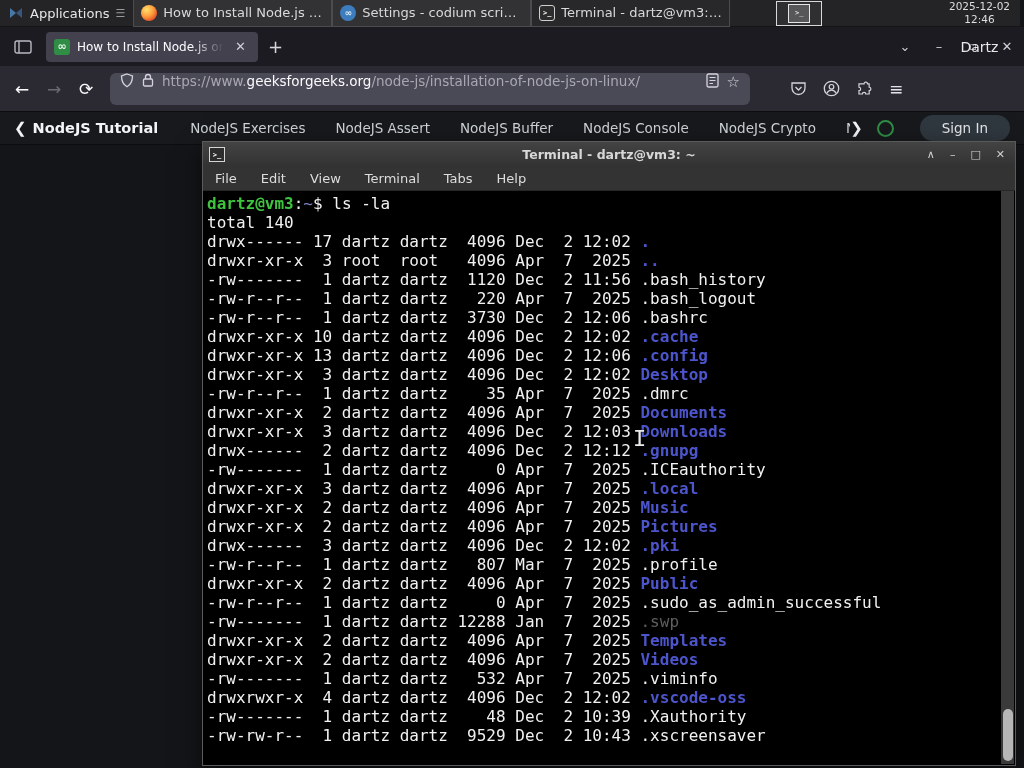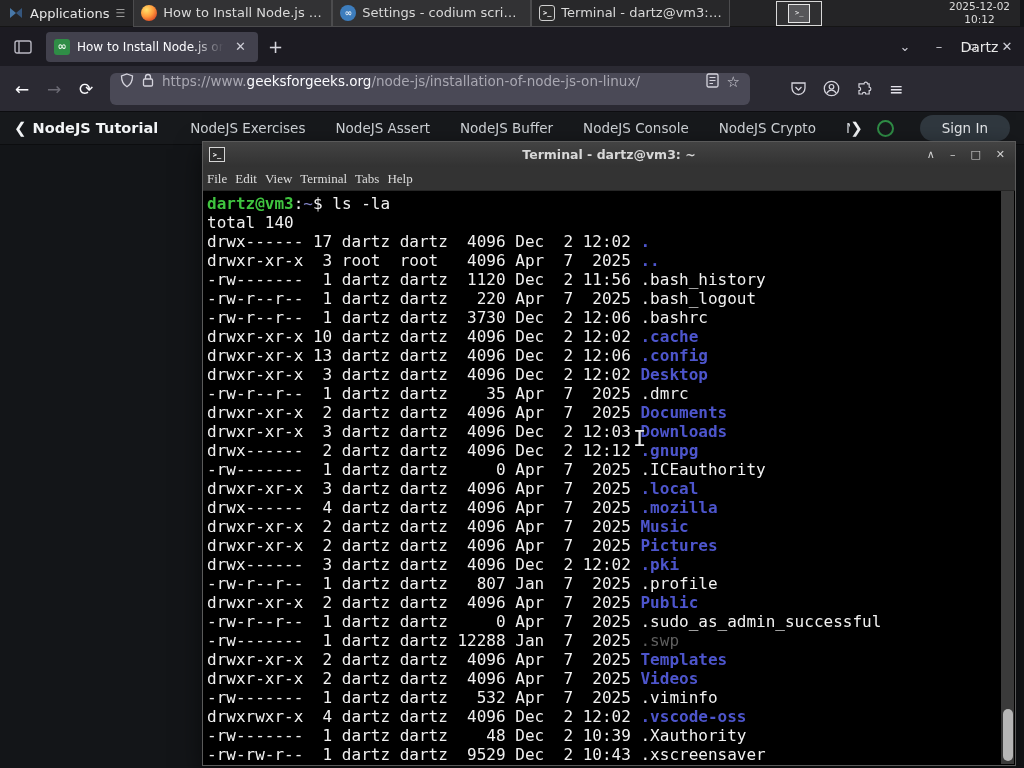--- a/index.html
+++ b/index.html
@@ -87,21 +87,21 @@
                 display:flex; align-items:center; position:relative; }
   .t-title { position:absolute; left:0; right:0; text-align:center; color:#d8d8d8;
              font-size:12.5px; font-weight:bold; }
   .t-appicon { margin-left:6px; width:16px; height:15px; background:#2d2d2d; border:1px solid #d5d5d5;
                color:#fff; font-size:7px; font-weight:bold; display:flex; align-items:center;
                justify-content:center; z-index:2; font-family:"DejaVu Sans Mono",monospace; }
   .t-ctrls { margin-left:auto; display:flex; gap:15px; padding-right:10px; z-index:2;
              color:#d2d2d2; font-size:11px; }
   .t-menubar { height:24px; background:#333333; border-bottom:1px solid #262626;
                display:flex; align-items:center; gap:0; color:#dddddd; font-size:13px; }
-  .t-menu-item { padding:0 4px;font-family:Liberation Serif, serif; }
+  .t-menu-item { padding:0 12px; }
   .t-body { position:absolute; left:1px; top:49px; right:14px; bottom:1px; background:#000;
             padding:3px 0 0 3px; overflow:hidden;
             font-family:"DejaVu Sans Mono",monospace; font-size:16px; line-height:19px; }
   .t-line { white-space:pre; }
   .seg-fg { color:var(--c-fg,#f1f1f1); }
   .seg-prompt { color:var(--c-prompt,#3fc43f); font-weight:bold; }
   .seg-dir { color:var(--c-dir,#4d55cc); font-weight:bold; }
   .seg-dim { color:var(--c-dim,#5f5f5f); }
   .seg-home { color:var(--c-home,#8183c6); }
   .t-scroll { position:absolute; top:49px; right:1px; bottom:1px; width:13px; background:#3a3a3a; }
@@ -144,21 +144,21 @@
     <div class="pager">
       <div class="pager-mini">&gt;_</div>
     </div>
     <div class="tray">
       <svg width="15" height="15" viewBox="0 0 16 16">
         <path d="M8 1.5 C5.5 1.5 4.2 3.4 4.2 5.8 L4.2 9.2 L2.8 11.4 L13.2 11.4 L11.8 9.2 L11.8 5.8 C11.8 3.4 10.5 1.5 8 1.5 Z" fill="none" stroke="#e4e4e4" stroke-width="1.3"></path>
         <path d="M6.6 12.6 a1.5 1.5 0 0 0 2.8 0" fill="none" stroke="#e4e4e4" stroke-width="1.3"></path>
       </svg>
       <div class="clock">
         <div>2025-12-02</div>
-        <div>10:12</div>
+        <div>12:46</div>
       </div>
       <span class="user-name">Dartz</span>
     </div>
   </div>
 
   <div class="tabbar">
     <div class="ffview">
       <svg width="18" height="16" viewBox="0 0 18 16">
         <rect x="1" y="2" width="16" height="12" rx="2" fill="none" stroke="#b9b8c2" stroke-width="1.4"></rect>
         <path d="M5 2 L5 14" stroke="#b9b8c2" stroke-width="1.4"></path>
@@ -260,25 +260,24 @@
         <div class="t-line"><span class="seg-fg">-rw-r--r--  1 dartz dartz  3730 Dec  2 12:06 </span><span class="seg-fg">.bashrc</span></div>
         <div class="t-line"><span class="seg-fg">drwxr-xr-x 10 dartz dartz  4096 Dec  2 12:02 </span><span class="seg-dir">.cache</span></div>
         <div class="t-line"><span class="seg-fg">drwxr-xr-x 13 dartz dartz  4096 Dec  2 12:06 </span><span class="seg-dir">.config</span></div>
         <div class="t-line"><span class="seg-fg">drwxr-xr-x  3 dartz dartz  4096 Dec  2 12:02 </span><span class="seg-dir">Desktop</span></div>
         <div class="t-line"><span class="seg-fg">-rw-r--r--  1 dartz dartz    35 Apr  7  2025 </span><span class="seg-fg">.dmrc</span></div>
         <div class="t-line"><span class="seg-fg">drwxr-xr-x  2 dartz dartz  4096 Apr  7  2025 </span><span class="seg-dir">Documents</span></div>
         <div class="t-line"><span class="seg-fg">drwxr-xr-x  3 dartz dartz  4096 Dec  2 12:03 </span><span class="seg-dir">Downloads</span></div>
         <div class="t-line"><span class="seg-fg">drwx------  2 dartz dartz  4096 Dec  2 12:12 </span><span class="seg-dir">.gnupg</span></div>
         <div class="t-line"><span class="seg-fg">-rw-------  1 dartz dartz     0 Apr  7  2025 </span><span class="seg-fg">.ICEauthority</span></div>
         <div class="t-line"><span class="seg-fg">drwxr-xr-x  3 dartz dartz  4096 Apr  7  2025 </span><span class="seg-dir">.local</span></div>
-        <div class="t-line"><span class="seg-fg">drwx------  4 dartz dartz  4096 Apr  7  2025 </span><span class="seg-dir">.mozilla</span></div>
         <div class="t-line"><span class="seg-fg">drwxr-xr-x  2 dartz dartz  4096 Apr  7  2025 </span><span class="seg-dir">Music</span></div>
         <div class="t-line"><span class="seg-fg">drwxr-xr-x  2 dartz dartz  4096 Apr  7  2025 </span><span class="seg-dir">Pictures</span></div>
         <div class="t-line"><span class="seg-fg">drwx------  3 dartz dartz  4096 Dec  2 12:02 </span><span class="seg-dir">.pki</span></div>
-        <div class="t-line"><span class="seg-fg">-rw-r--r--  1 dartz dartz   807 Jan  7  2025 </span><span class="seg-fg">.profile</span></div>
+        <div class="t-line"><span class="seg-fg">-rw-r--r--  1 dartz dartz   807 Mar  7  2025 </span><span class="seg-fg">.profile</span></div>
         <div class="t-line"><span class="seg-fg">drwxr-xr-x  2 dartz dartz  4096 Apr  7  2025 </span><span class="seg-dir">Public</span></div>
         <div class="t-line"><span class="seg-fg">-rw-r--r--  1 dartz dartz     0 Apr  7  2025 </span><span class="seg-fg">.sudo_as_admin_successful</span></div>
         <div class="t-line"><span class="seg-fg">-rw-------  1 dartz dartz 12288 Jan  7  2025 </span><span class="seg-dim">.swp</span></div>
         <div class="t-line"><span class="seg-fg">drwxr-xr-x  2 dartz dartz  4096 Apr  7  2025 </span><span class="seg-dir">Templates</span></div>
         <div class="t-line"><span class="seg-fg">drwxr-xr-x  2 dartz dartz  4096 Apr  7  2025 </span><span class="seg-dir">Videos</span></div>
         <div class="t-line"><span class="seg-fg">-rw-------  1 dartz dartz   532 Apr  7  2025 </span><span class="seg-fg">.viminfo</span></div>
         <div class="t-line"><span class="seg-fg">drwxrwxr-x  4 dartz dartz  4096 Dec  2 12:02 </span><span class="seg-dir">.vscode-oss</span></div>
         <div class="t-line"><span class="seg-fg">-rw-------  1 dartz dartz    48 Dec  2 10:39 </span><span class="seg-fg">.Xauthority</span></div>
         <div class="t-line"><span class="seg-fg">-rw-rw-r--  1 dartz dartz  9529 Dec  2 10:43 </span><span class="seg-fg">.xscreensaver</span></div>
       </div>

